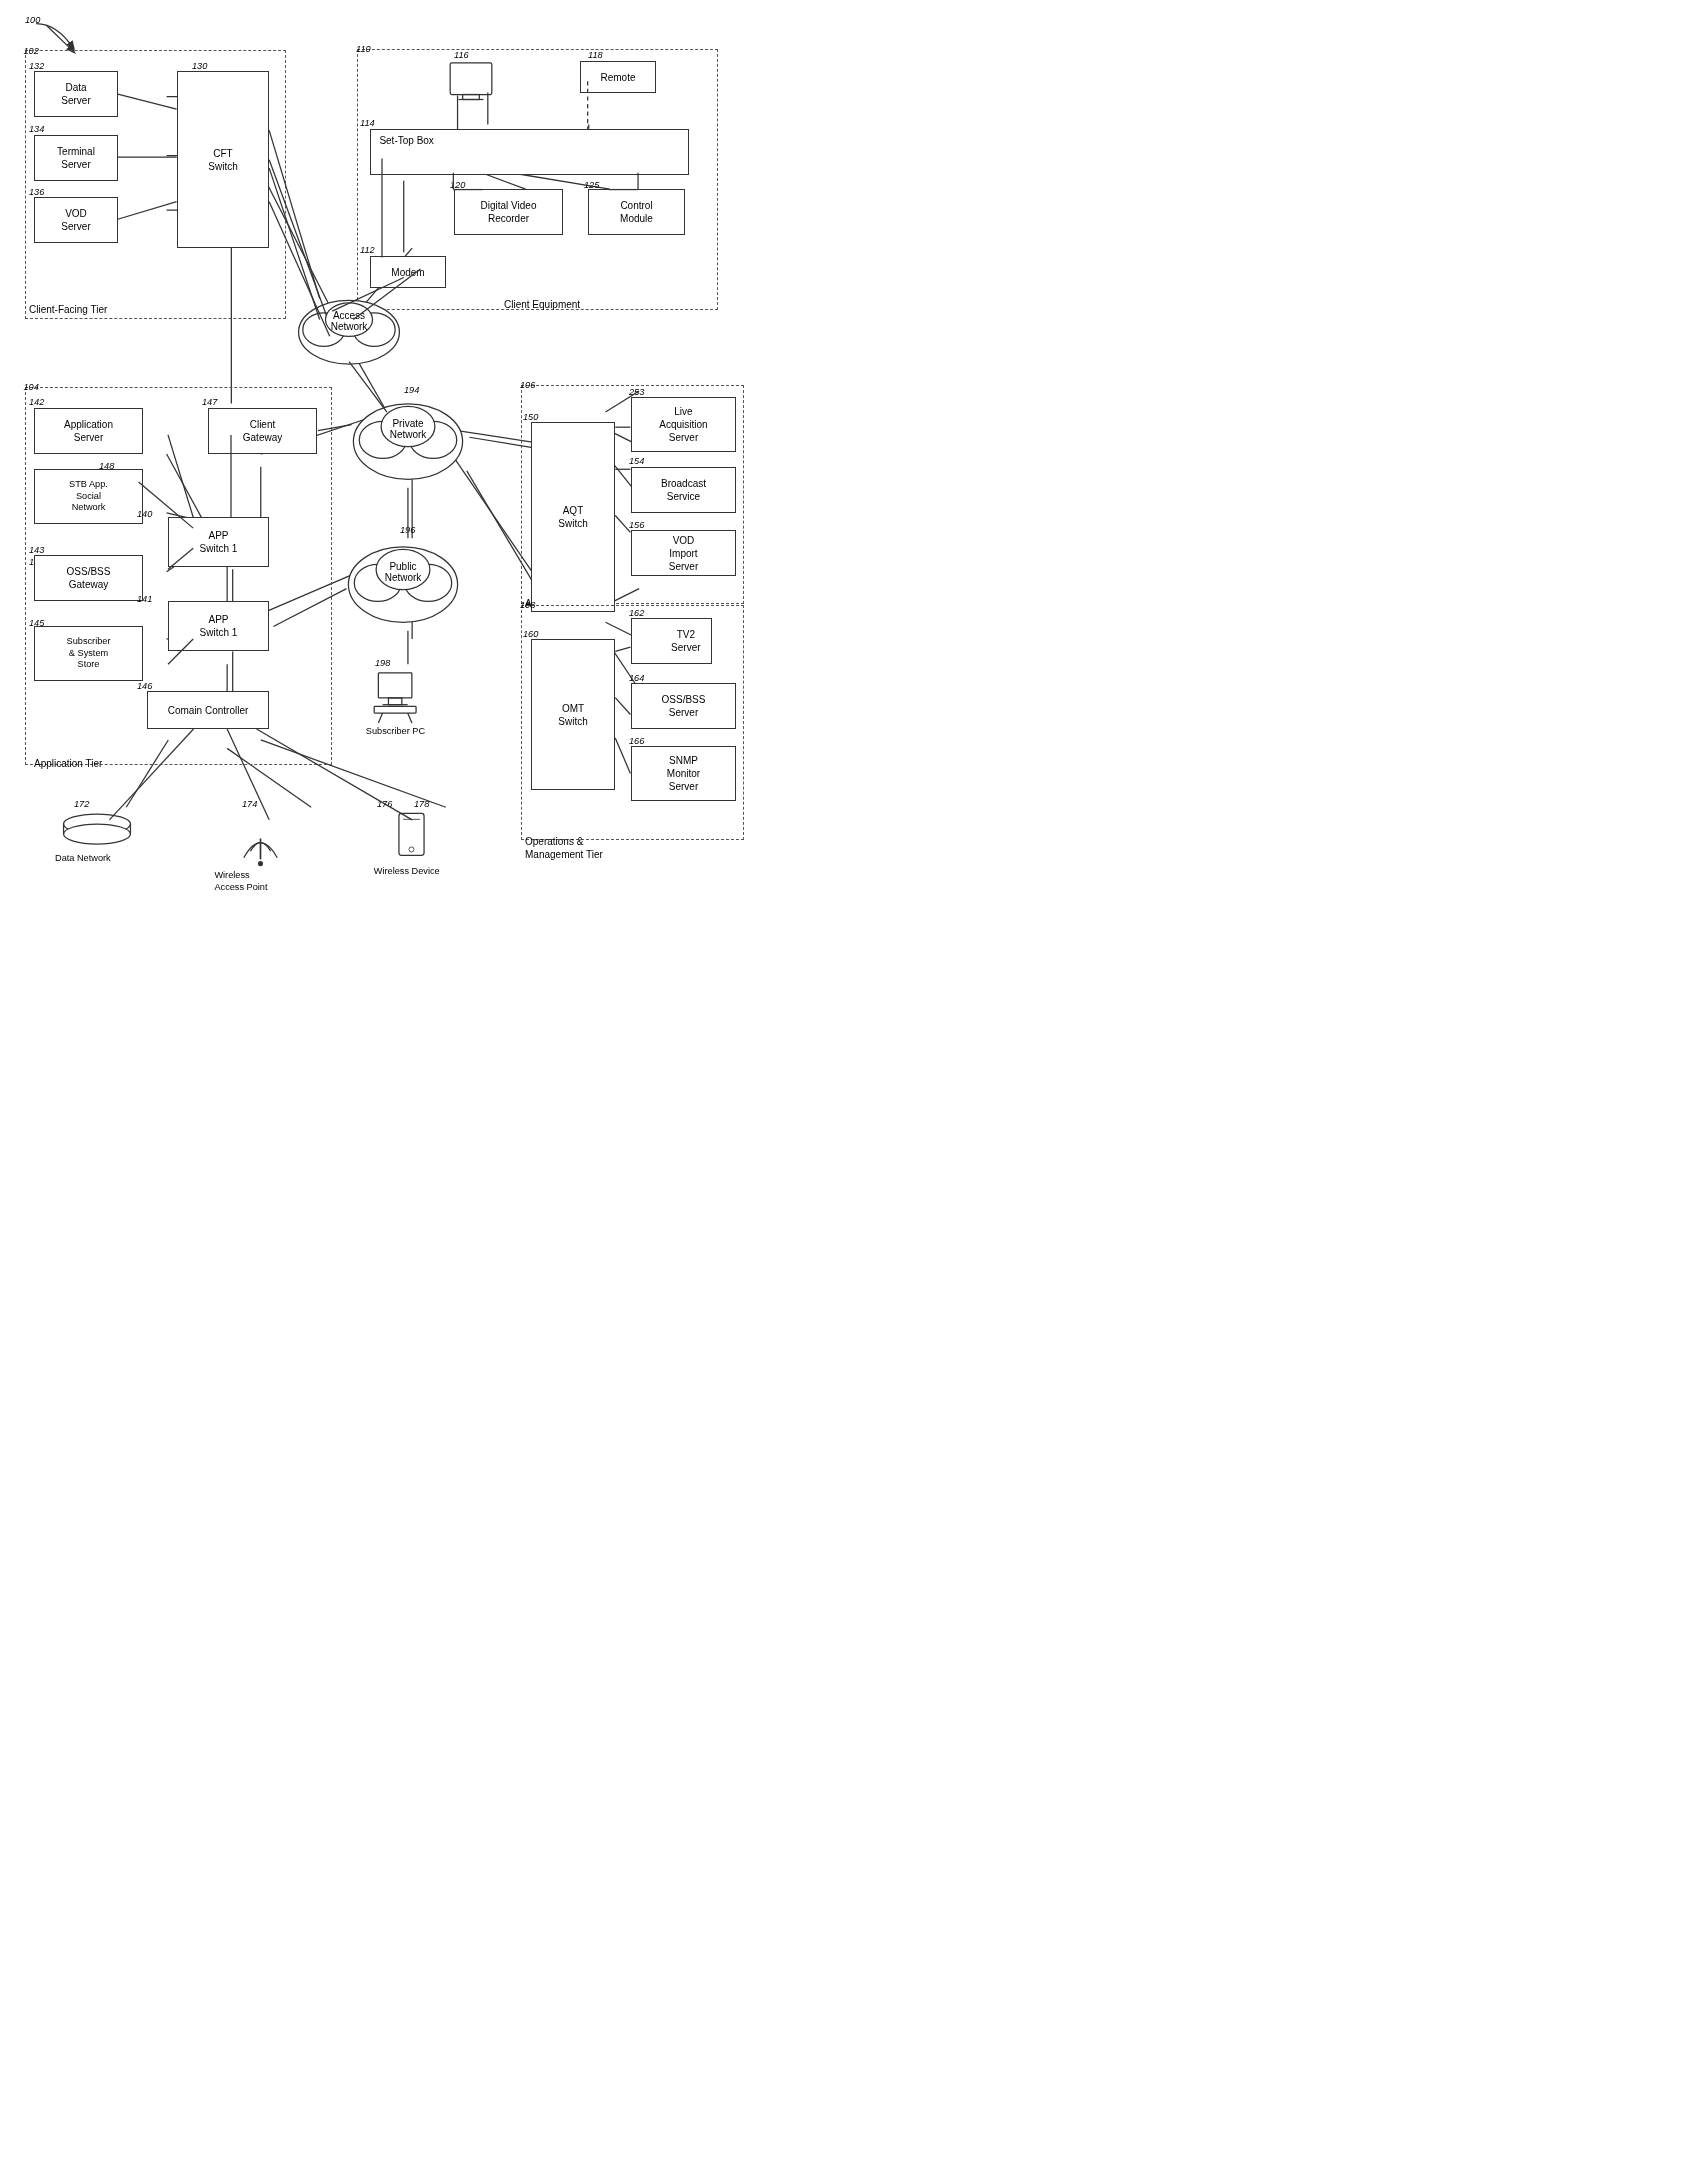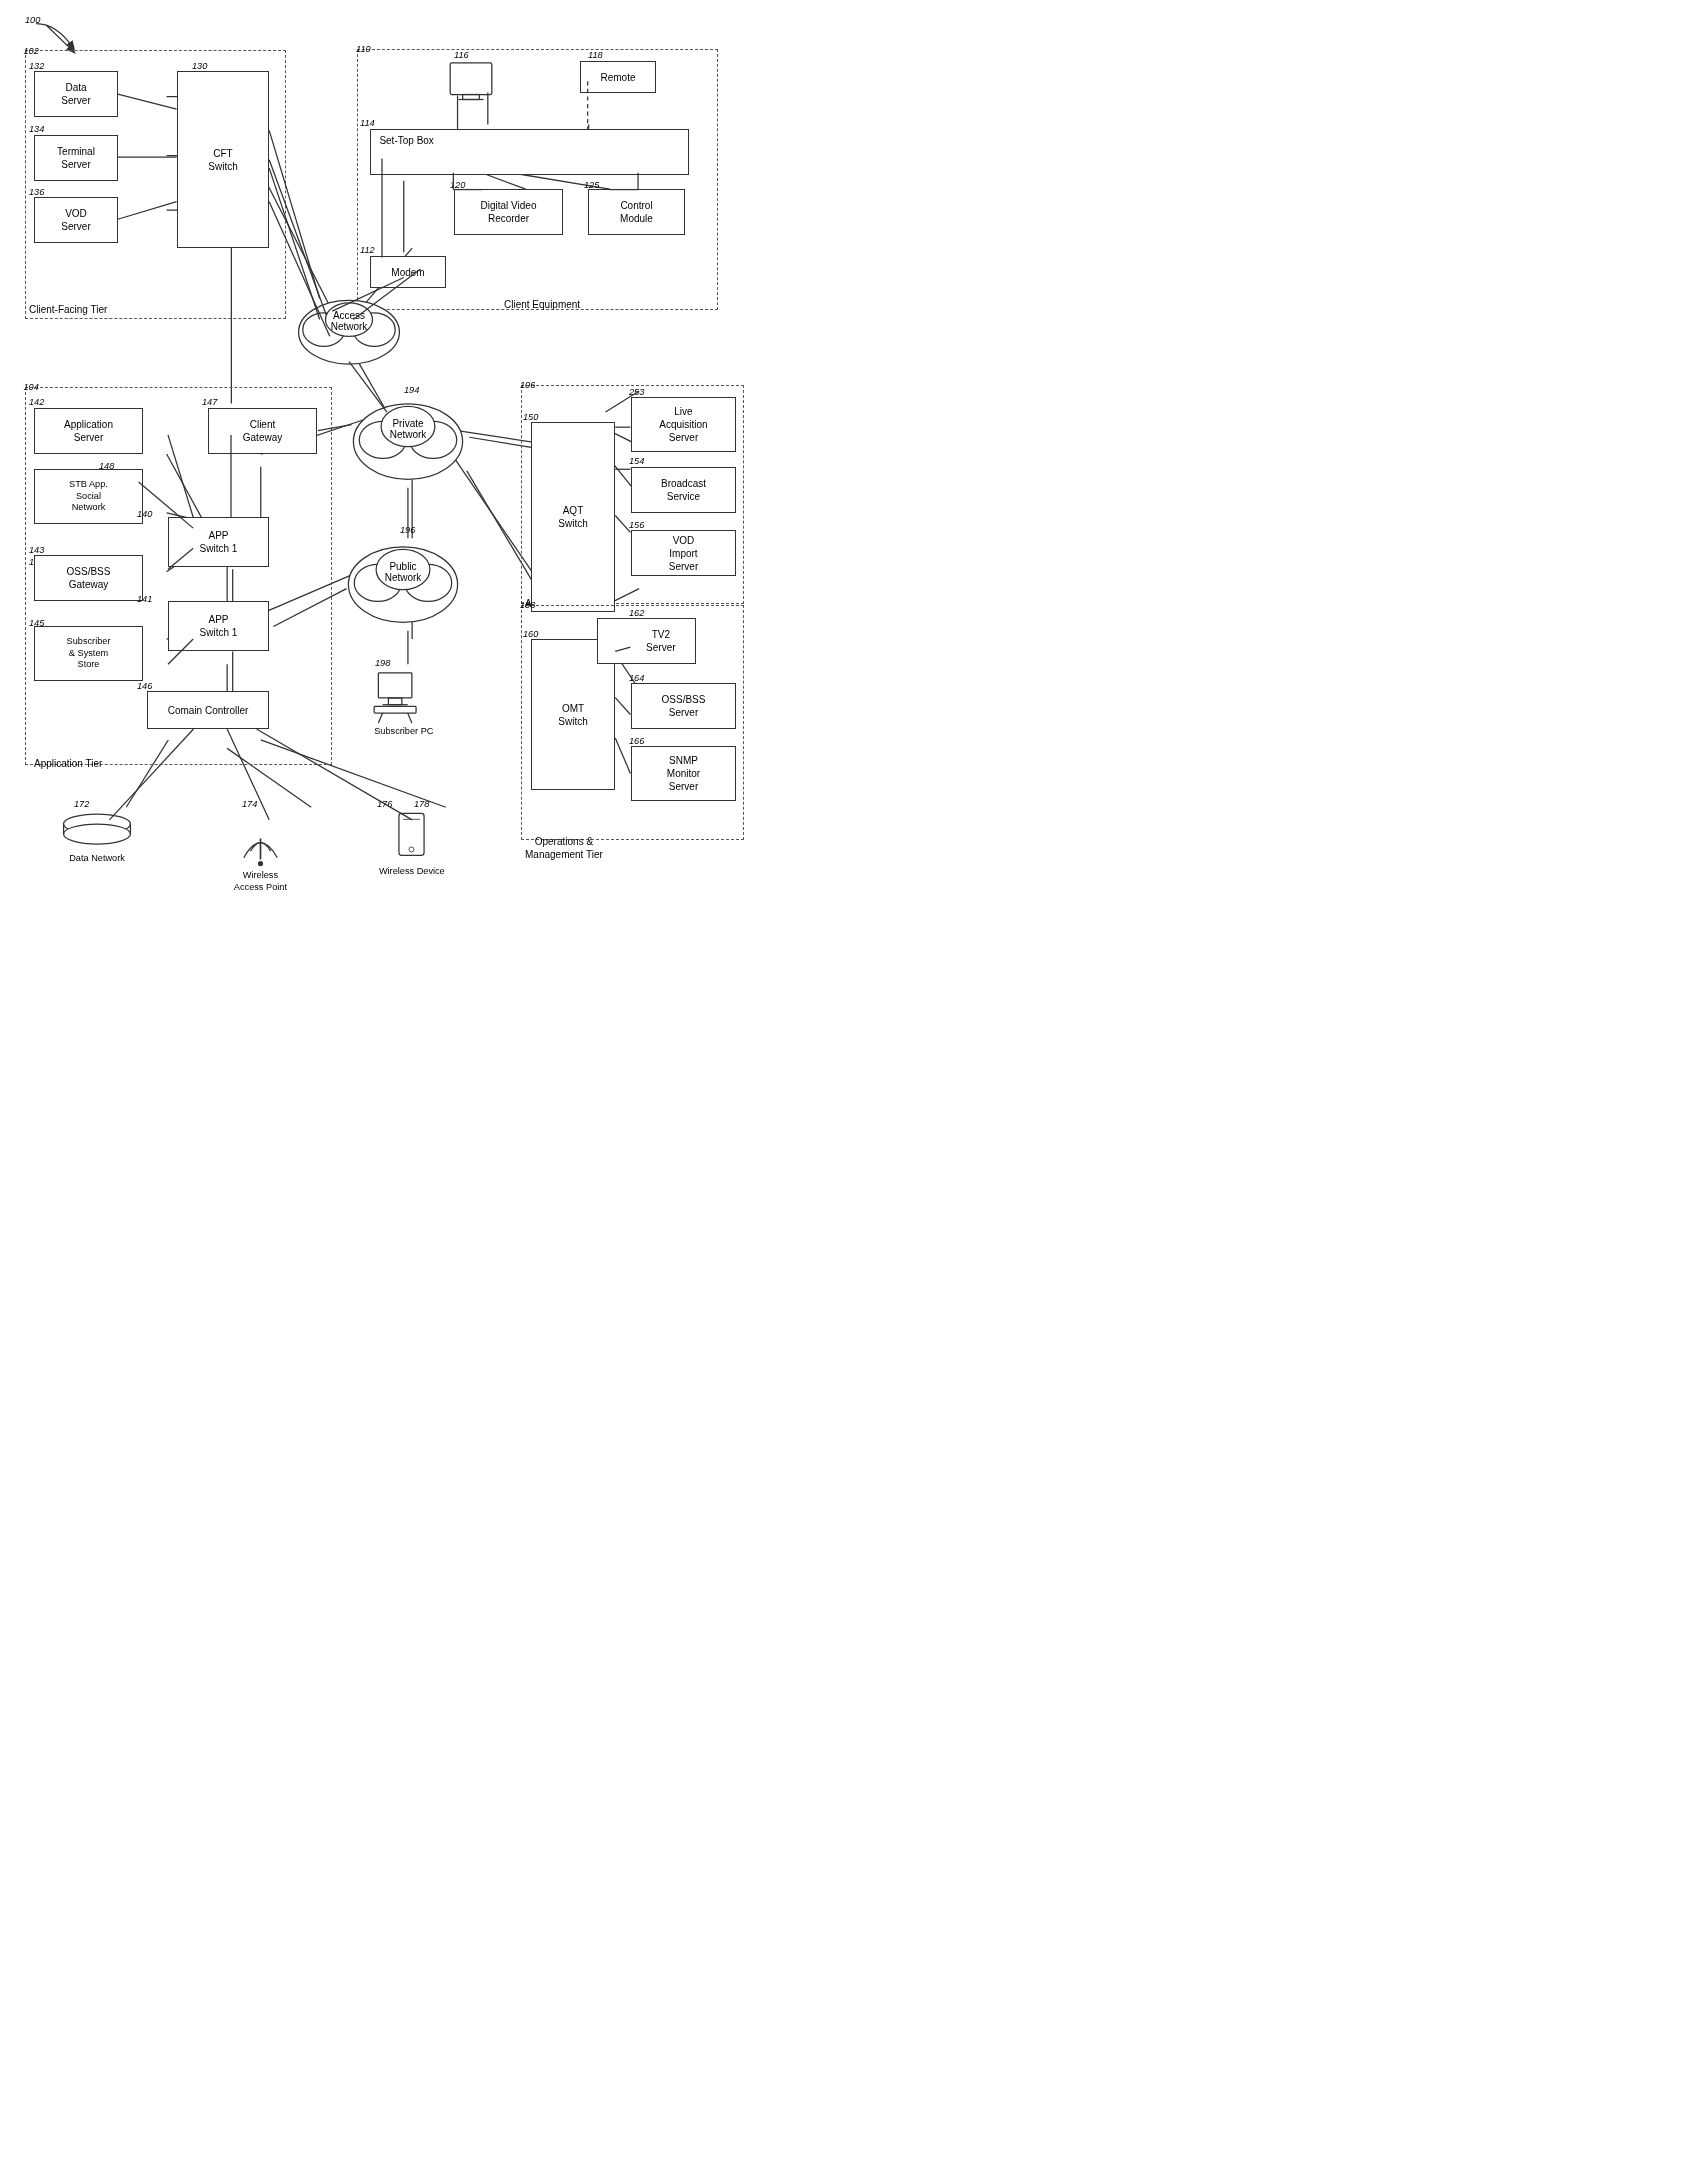--- a/index.html
+++ b/index.html
@@ -30,21 +30,20 @@
       padding: 3.4px;
     }
     .dashed-box {
       position: absolute;
       border: 1.7px dashed #555;
       background: transparent;
     }
     .label {
       position: absolute;
       font-size: 10px;
-      text-align: center;
       line-height: 1.3;
     }
     .ref-num {
       position: absolute;
       font-size: 9.2px;
       font-style: italic;
     }
     svg.lines {
       position: absolute;
       top: 0; left: 0;
@@ -414,21 +413,21 @@
   <div class="dashed-box" style="left:521px;top:605px;width:223px;height:235px;"></div>
   <span class="ref-num" style="left:520px;top:600px;">108</span>
   <span class="label" style="left:525px;top:835px;font-size:10px;">Operations &amp;<br>Management Tier</span>
 
   <span class="ref-num" style="left:523px;top:629px;">160</span>
   <div class="box" style="left:531px;top:639px;width:84px;height:151px;">
     <span>OMT<br>Switch</span>
   </div>
 
   <span class="ref-num" style="left:629px;top:608px;">162</span>
-  <div class="box" style="left:597px;top:618px;width:99px;height:46px;padding-left:32px;">
+  <div class="box" style="left:631px;top:618px;width:81px;height:46px;padding-left:32px;">
     <span>TV2<br>Server</span>
   </div>
 
   <span class="ref-num" style="left:629px;top:673px;">164</span>
   <div class="box" style="left:631px;top:683px;width:105px;height:46px;">
     <span>OSS/BSS<br>Server</span>
   </div>
 
   <span class="ref-num" style="left:629px;top:736px;">166</span>
   <div class="box" style="left:631px;top:746px;width:105px;height:55px;">

